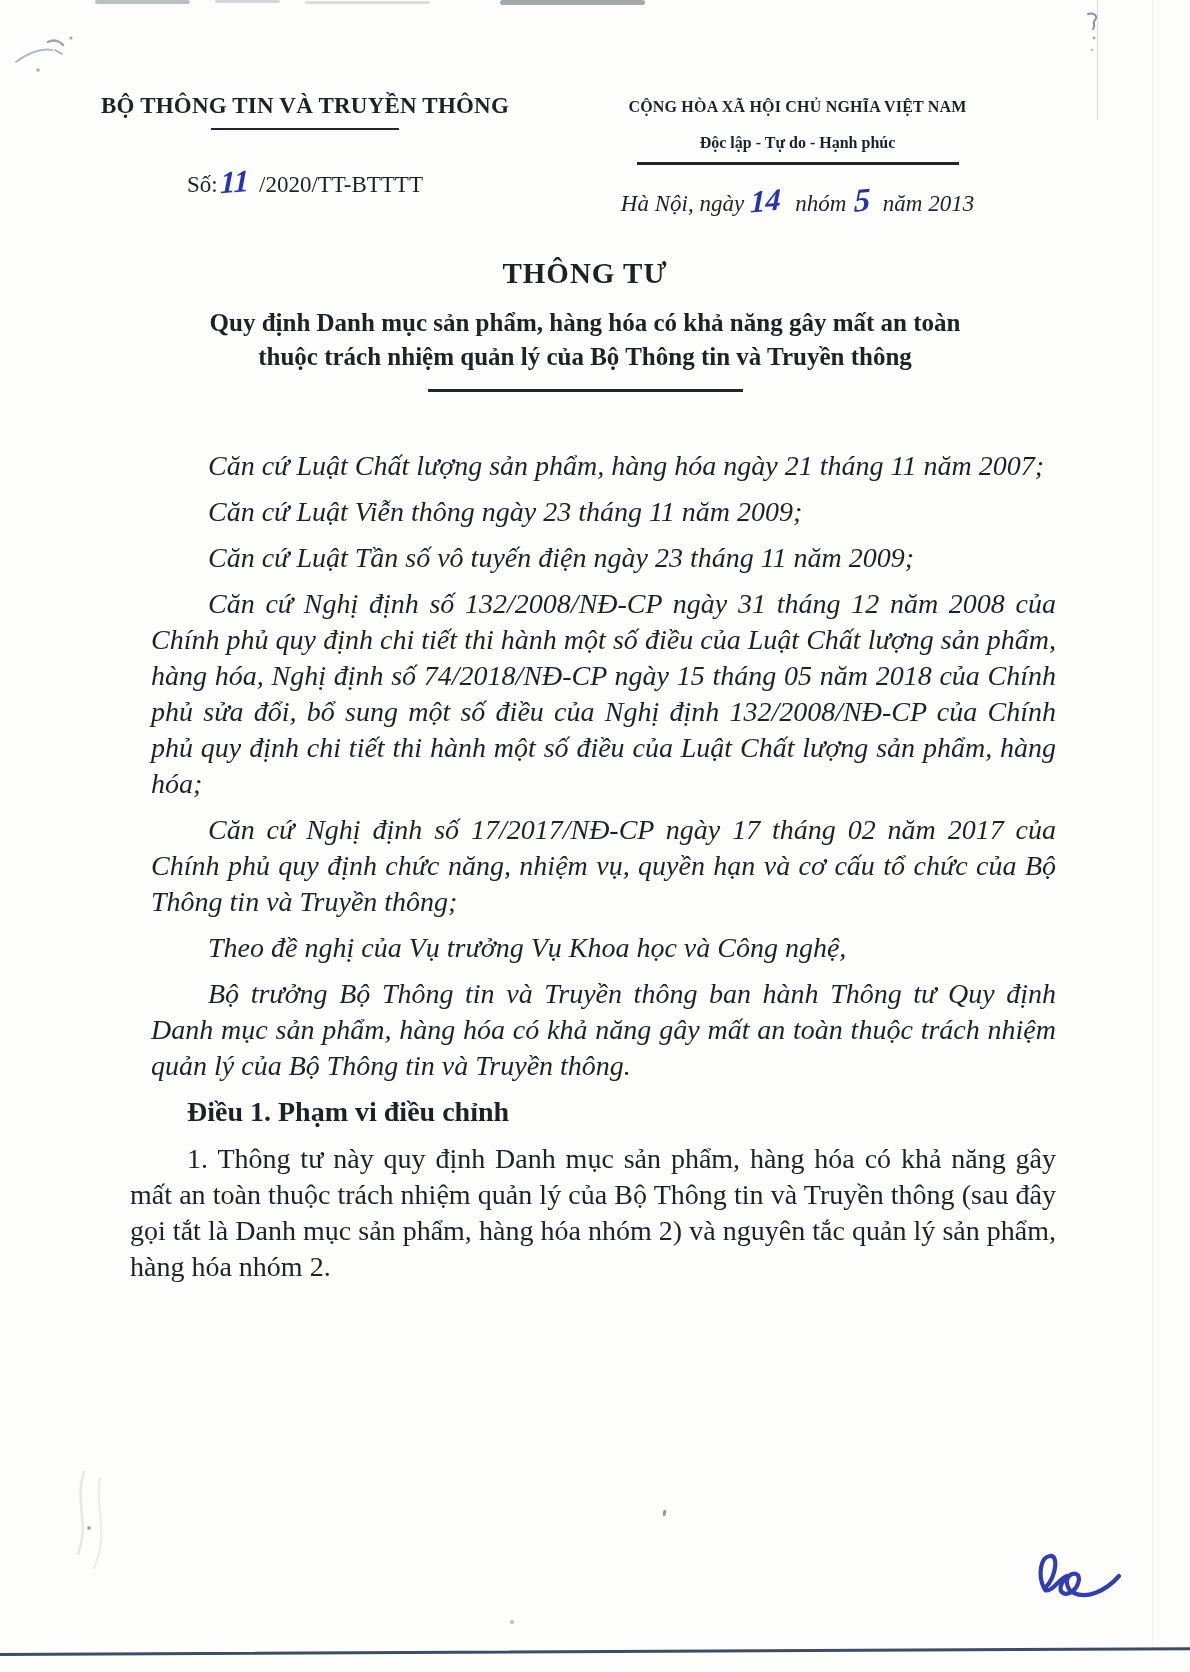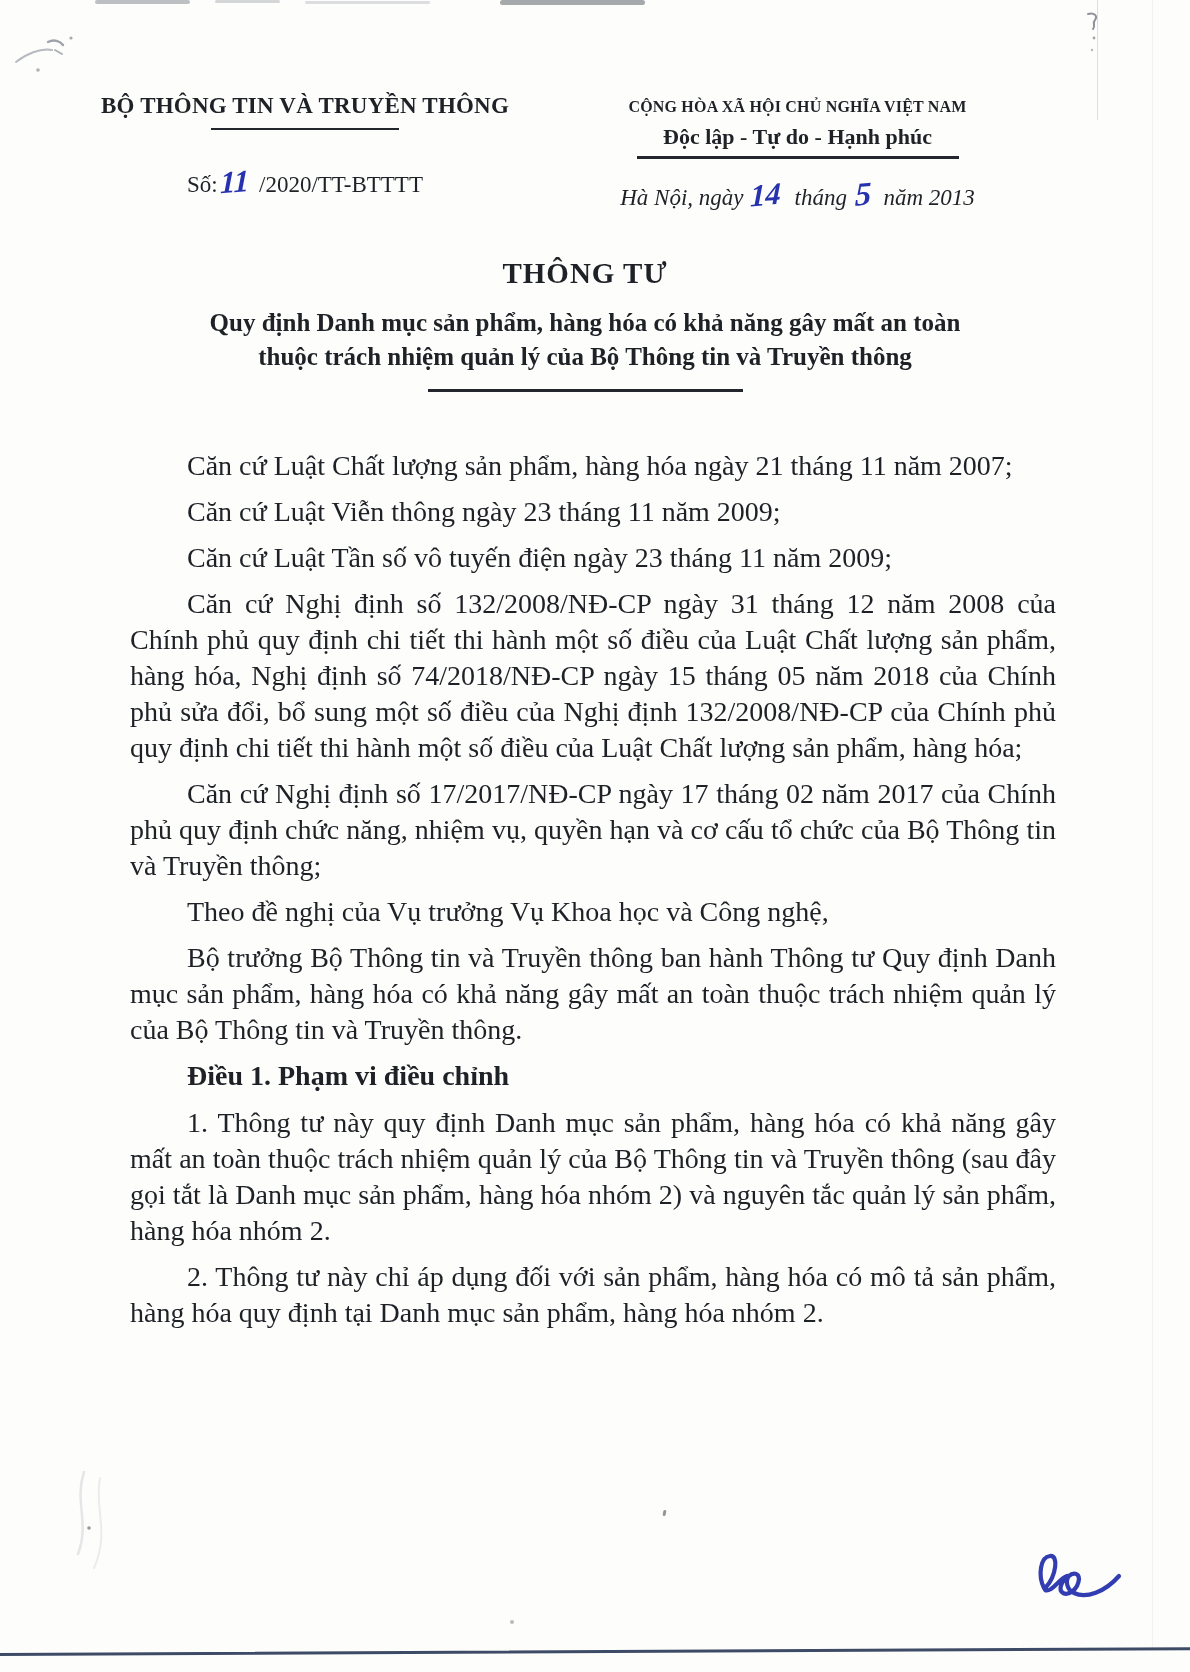--- a/index.html
+++ b/index.html
@@ -12,21 +12,21 @@
     color:#1e2126;
     overflow:hidden;
   }
   
   .header-left{position:absolute;left:68px;top:92px;width:474px;text-align:center;}
   .ministry{font-weight:bold;font-size:23px;line-height:28px;letter-spacing:.2px;}
   .ministry-underline{width:188px;height:2px;background:#23262c;margin:8px auto 0;}
   .doc-number{margin-top:40px;font-size:23px;line-height:30px;white-space:nowrap;}
   .header-right{position:absolute;left:545px;top:94px;width:505px;text-align:center;}
   .national-title{font-weight:bold;font-size:16px;line-height:26px;letter-spacing:.2px;}
-  .national-motto{font-weight:bold;font-size:22px;line-height:28px;margin-top:3px;}
+  .national-motto{font-weight:bold;font-size:16px;line-height:28px;margin-top:9px;}
   .motto-underline{width:322px;height:2.5px;background:#23262c;margin:5px auto 0;}
   .place-date{margin-top:24px;font-style:italic;font-size:23px;line-height:30px;white-space:nowrap;}
   .hand{
     color:#2733ae;
     font-weight:bold;font-style:italic;
     display:inline-block;
     font-size:31px;
     transform:rotate(-5deg) skewX(-6deg);
     line-height:0;
   }
@@ -39,21 +39,21 @@
   .circular-subtitle{font-weight:bold;font-size:25px;line-height:34px;margin-top:16px;}
   .subtitle-underline{width:315px;height:2.5px;background:#23262c;margin:15px auto 0;}
   
   .body-block{position:absolute;left:130px;top:448px;width:926px;}
   .body-block p{
     margin:0 0 10px 0;
     font-size:28px;line-height:36px;
     text-indent:57px;
     text-align:justify;
   }
-  p.preamble{}
+  p.preamble{font-style:italic;margin-left:21px;}
   p.article-heading{font-weight:bold;font-style:normal;margin-top:5px;margin-bottom:11px;text-align:left;}
   p.clause{font-style:normal;}
   
   .artifact{position:absolute;pointer-events:none;}
   .smudge{position:absolute;border-radius:3px;}
   .bottom-line{
     position:absolute;left:-6px;top:1653px;width:1202px;height:3px;
     background:#3e4b66;
     transform:rotate(-0.28deg);transform-origin:left center;
     border-radius:2px;
@@ -96,21 +96,21 @@
     <div class="doc-number">
       <span>Số:</span><span class="hand hand-no">11</span><span>/2020/TT-BTTTT</span>
     </div>
   </div>
 
   <div class="header-right">
     <div class="national-title">CỘNG HÒA XÃ HỘI CHỦ NGHĨA VIỆT NAM</div>
     <div class="national-motto">Độc lập - Tự do - Hạnh phúc</div>
     <div class="motto-underline"></div>
     <div class="place-date">
-      <span>Hà Nội, ngày</span><span class="hand hand-day">14</span><span>tháng</span><span class="hand hand-month">5</span><span>năm 2013</span>
+      <span>Hà Nội, ngày</span><span class="hand hand-day">14</span><span>nhóm</span><span class="hand hand-month">5</span><span>năm 2013</span>
     </div>
   </div>
 
   <div class="title-block">
     <div class="circular-title">THÔNG TƯ</div>
     <div class="circular-subtitle">
       <div>Quy định Danh mục sản phẩm, hàng hóa có khả năng gây mất an toàn</div>
       <div>thuộc trách nhiệm quản lý của Bộ Thông tin và Truyền thông</div>
     </div>
     <div class="subtitle-underline"></div>
@@ -119,21 +119,20 @@
   <div class="body-block">
     <p class="preamble">Căn cứ Luật Chất lượng sản phẩm, hàng hóa ngày 21 tháng 11 năm 2007;</p>
     <p class="preamble">Căn cứ Luật Viễn thông ngày 23 tháng 11 năm 2009;</p>
     <p class="preamble">Căn cứ Luật Tần số vô tuyến điện ngày 23 tháng 11 năm 2009;</p>
     <p class="preamble">Căn cứ Nghị định số 132/2008/NĐ-CP ngày 31 tháng 12 năm 2008 của Chính phủ quy định chi tiết thi hành một số điều của Luật Chất lượng sản phẩm, hàng hóa, Nghị định số 74/2018/NĐ-CP ngày 15 tháng 05 năm 2018 của Chính phủ sửa đổi, bổ sung một số điều của Nghị định 132/2008/NĐ-CP của Chính phủ quy định chi tiết thi hành một số điều của Luật Chất lượng sản phẩm, hàng hóa;</p>
     <p class="preamble">Căn cứ Nghị định số 17/2017/NĐ-CP ngày 17 tháng 02 năm 2017 của Chính phủ quy định chức năng, nhiệm vụ, quyền hạn và cơ cấu tổ chức của Bộ Thông tin và Truyền thông;</p>
     <p class="preamble">Theo đề nghị của Vụ trưởng Vụ Khoa học và Công nghệ,</p>
     <p class="preamble">Bộ trưởng Bộ Thông tin và Truyền thông ban hành Thông tư Quy định Danh mục sản phẩm, hàng hóa có khả năng gây mất an toàn thuộc trách nhiệm quản lý của Bộ Thông tin và Truyền thông.</p>
     <p class="article-heading">Điều 1. Phạm vi điều chỉnh</p>
     <p class="clause">1. Thông tư này quy định Danh mục sản phẩm, hàng hóa có khả năng gây mất an toàn thuộc trách nhiệm quản lý của Bộ Thông tin và Truyền thông (sau đây gọi tắt là Danh mục sản phẩm, hàng hóa nhóm 2) và nguyên tắc quản lý sản phẩm, hàng hóa nhóm 2.</p>
-    <p class="clause">2. Thông tư này chỉ áp dụng đối với sản phẩm, hàng hóa có mô tả sản phẩm, hàng hóa quy định tại Danh mục sản phẩm, hàng hóa nhóm 2.</p>
   </div>
 
   <svg class="artifact" style="left:52px;top:1462px;" width="80" height="120" viewBox="0 0 80 120">
     <path d="M32,10 C22,40 38,60 26,92" stroke="rgba(140,150,160,.22)" stroke-width="2.5" fill="none" stroke-linecap="round"></path>
     <path d="M48,16 C42,46 58,70 42,106" stroke="rgba(140,150,160,.16)" stroke-width="2" fill="none" stroke-linecap="round"></path>
     <circle cx="37" cy="66" r="1.8" fill="rgba(80,86,96,.6)"></circle>
   </svg>
 
   <div class="smudge" style="left:663px;top:1510px;width:3px;height:6px;background:rgba(60,64,74,.55);transform:rotate(12deg);"></div>
   <div class="smudge" style="left:510px;top:1620px;width:4px;height:4px;background:rgba(60,64,74,.35);"></div>

